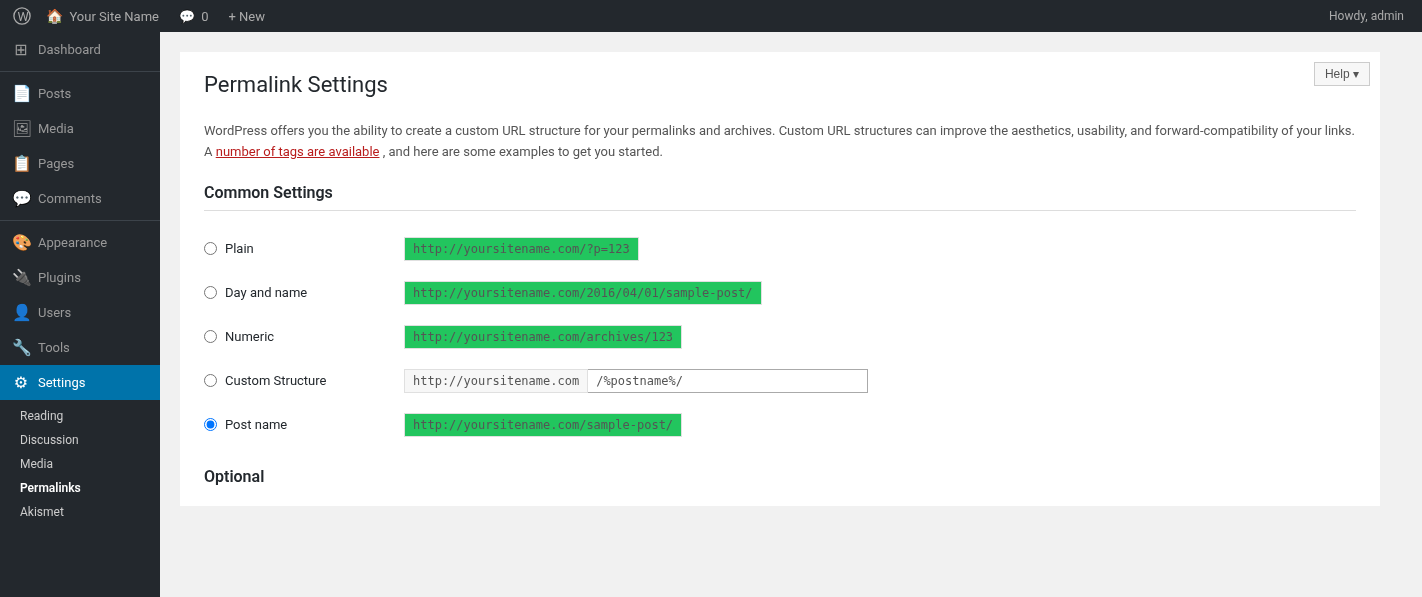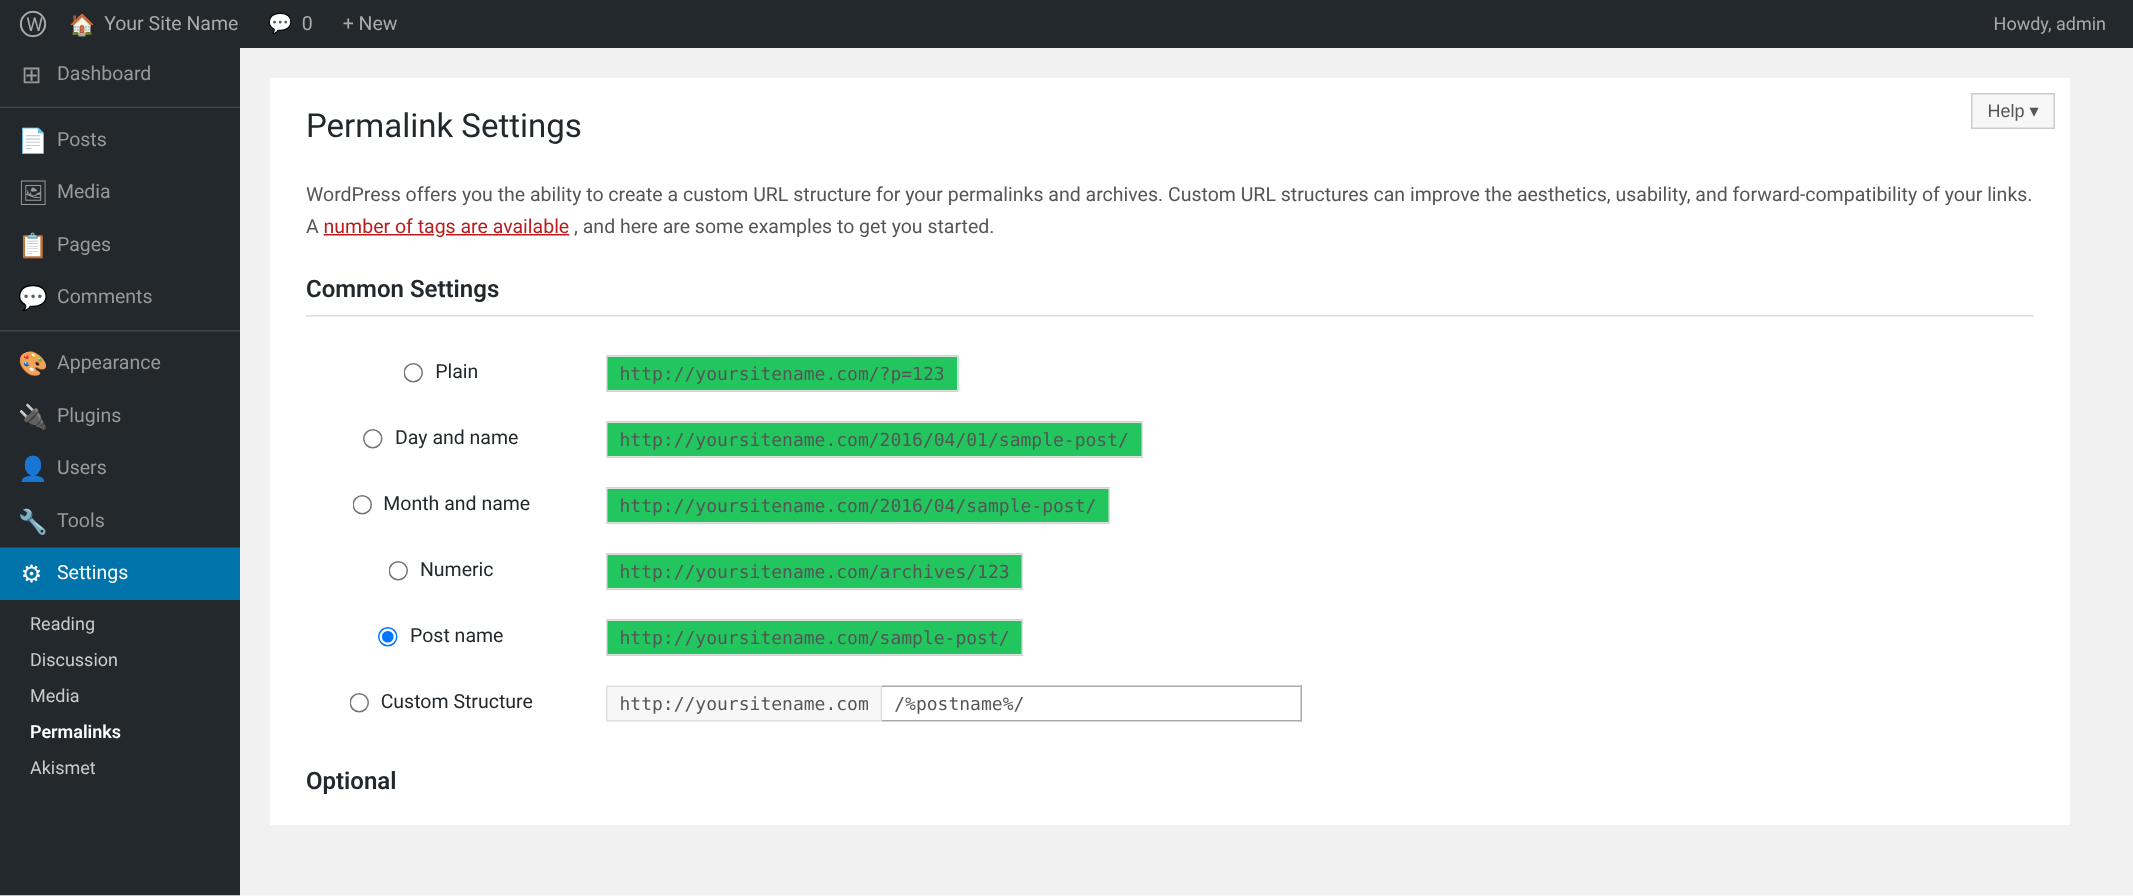--- a/index.html
+++ b/index.html
@@ -154,21 +154,20 @@
       gap: 20px;
     }
     .permalink-row label {
       display: flex;
       align-items: center;
       gap: 8px;
       min-width: 180px;
       font-size: 13px;
       color: #23282d;
       cursor: pointer;
-      justify-content: center;
     }
     .permalink-row input[type="radio"] {
       margin: 0;
       cursor: pointer;
     }
     .permalink-url-display {
       background: #22c55e;
       border: 1px solid #e0e0e0;
       padding: 4px 8px;
       font-family: monospace;
@@ -316,52 +315,45 @@
         </div>
 
         <div class="permalink-row">
           <label>
             <input type="radio" name="permalink_structure" style="">
             <span>Day and name</span>
           </label>
           <span class="permalink-url-display">http://yoursitename.com/2016/04/01/sample-post/</span>
         </div>
 
-        <div class="permalink-row">
-          <label>
-            <input type="radio" name="permalink_structure" style="">
-            <span>Month and name</span>
-          </label>
-          <span class="permalink-url-display">http://yoursitename.com/2016/04/sample-post/</span>
-        </div>
 
         <div class="permalink-row">
           <label>
             <input type="radio" name="permalink_structure" style="">
             <span>Numeric</span>
           </label>
           <span class="permalink-url-display">http://yoursitename.com/archives/123</span>
-        </div>
-
-        <div class="permalink-row">
-          <label>
-            <input type="radio" name="permalink_structure" checked="" style="">
-            <span>Post name</span>
-          </label>
-          <span class="permalink-url-display">http://yoursitename.com/sample-post/</span>
         </div>
 
         <div class="permalink-row">
           <label style="min-width:180px;">
             <input type="radio" name="permalink_structure" style="">
             <span>Custom Structure</span>
           </label>
           <div class="custom-structure-row">
             <span class="custom-url-prefix">http://yoursitename.com</span>
             <input type="text" class="custom-url-input" value="/%postname%/" style="">
           </div>
         </div>
+
+        <div class="permalink-row">
+          <label>
+            <input type="radio" name="permalink_structure" checked="" style="">
+            <span>Post name</span>
+          </label>
+          <span class="permalink-url-display">http://yoursitename.com/sample-post/</span>
+        </div>
       </div>
 
       <h2 class="optional-title">Optional</h2>
     </div>
   </div>
 </div>
 
 </body></html>

